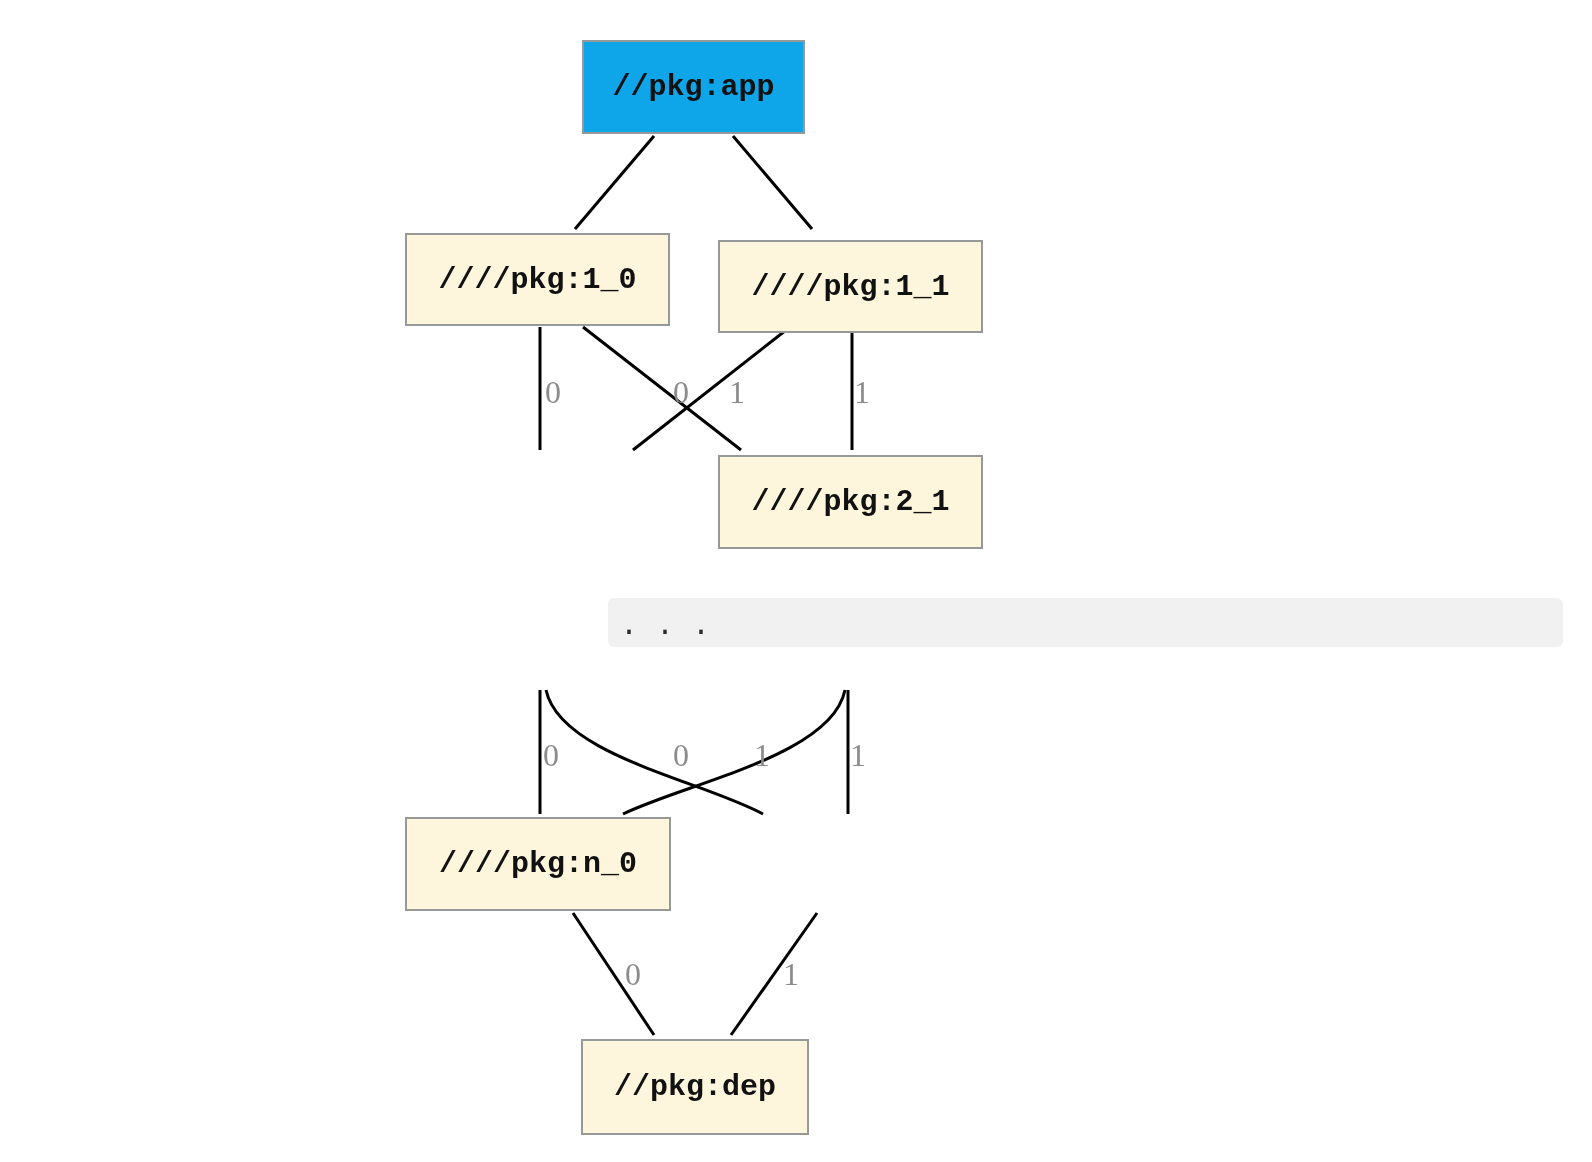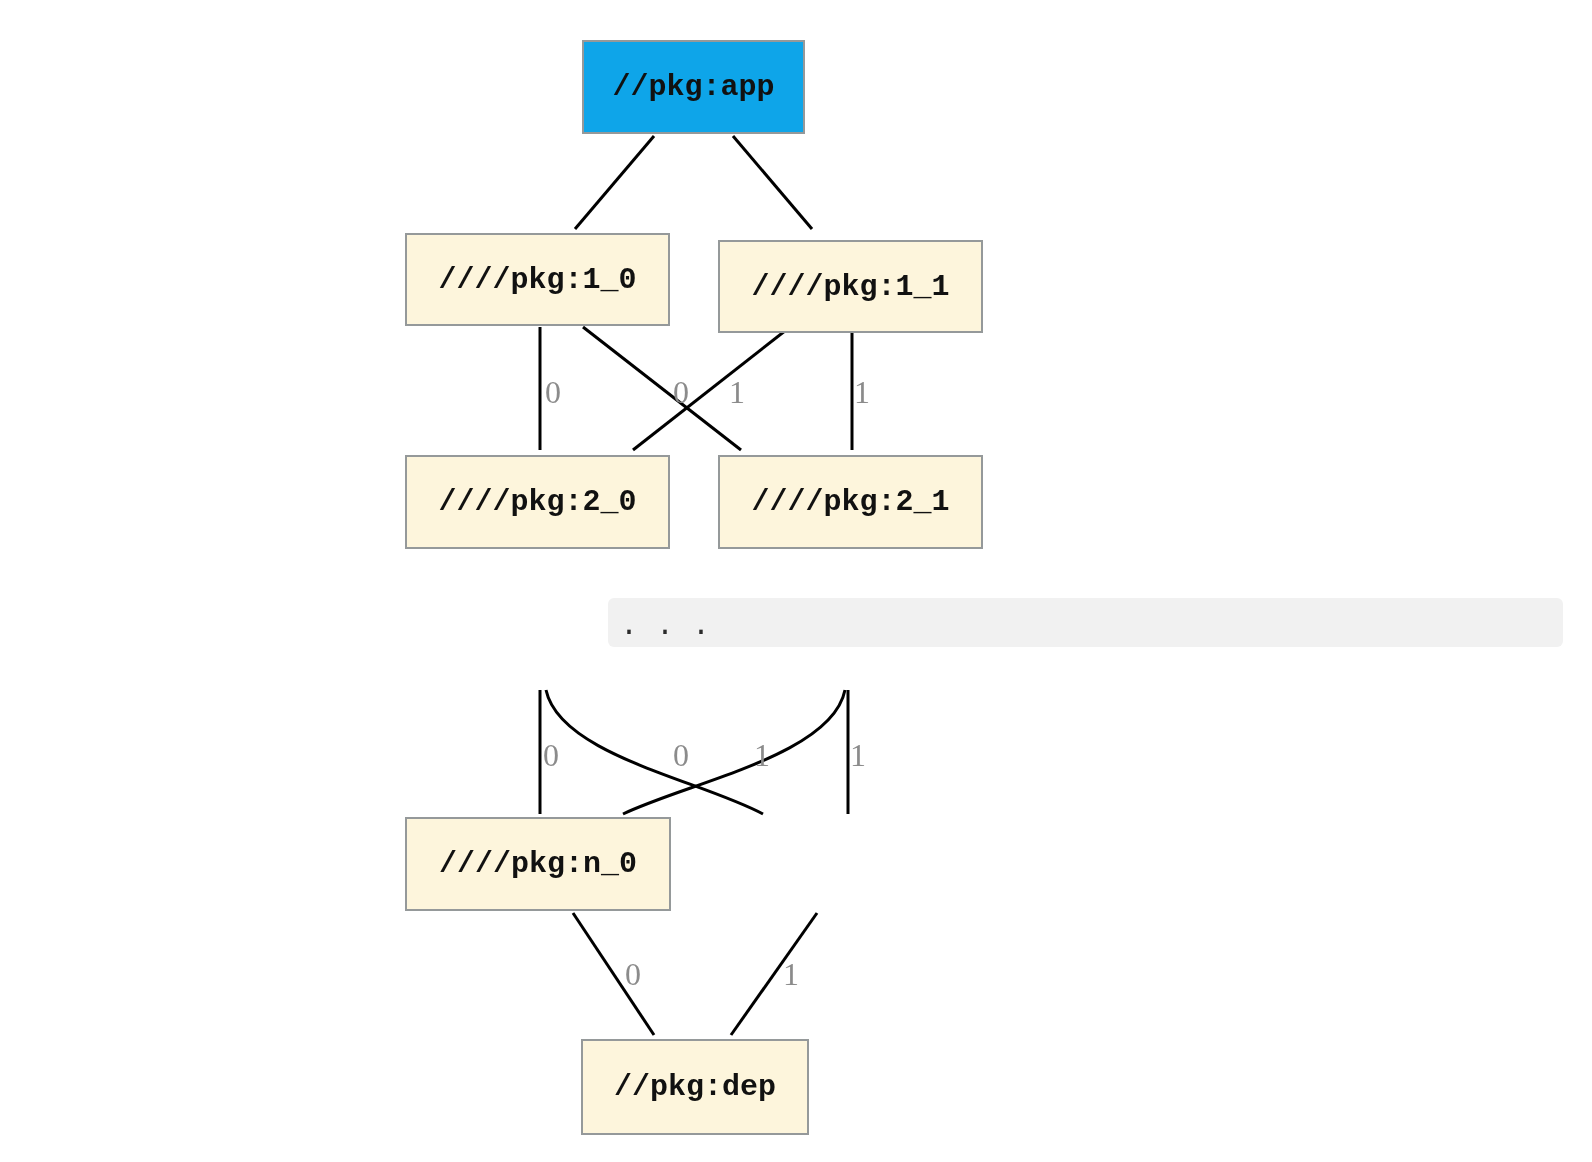--- a/index.html
+++ b/index.html
@@ -39,21 +39,20 @@
       <path d="M546,690 C560,755 700,780 763,814" stroke="#000000" marker-end="url(#arrow)"></path>
       <path d="M845,690 C832,755 690,782 623,814" stroke="#000000" marker-end="url(#arrow)"></path>
       <path d="M848,690 L848,814" stroke="#000000" marker-end="url(#arrow)"></path>
       <path d="M573,913 L654,1035" stroke="#000000" marker-end="url(#arrow)"></path>
       <path d="M817,913 L731,1035" stroke="#000000" marker-end="url(#arrow)"></path>
     </svg>
 
 <div class="node" style="left: 582px; top: 40px; width: 223px; height: 94px; background: #0ea5e9; border-color: rgb(149, 153, 154);">//pkg:app</div>
     <div class="node" style="left: 405px; top: 233px; width: 265px; height: 93px; background: rgb(253, 245, 220); border-color: rgb(149, 153, 154);">////pkg:1_0</div>
     <div class="node" style="left: 718px; top: 233px; width: 265px; height: 93px; background: rgb(253, 245, 220); border-color: rgb(149, 153, 154); margin-top: 7px;">////pkg:1_1</div>
-    <div class="node" style="left: 405px; top: 455px; width: 265px; height: 94px; background: rgb(253, 245, 220); border-color: rgb(149, 153, 154);">////pkg:2_0</div>
     <div class="node" style="left: 718px; top: 455px; width: 265px; height: 94px; background: rgb(253, 245, 220); border-color: rgb(149, 153, 154);">////pkg:2_1</div>
     <div class="node" style="left: 405px; top: 817px; width: 266px; height: 94px; background: rgb(253, 245, 220); border-color: rgb(149, 153, 154); text-align: center;">////pkg:n_0</div>
     <div class="node" style="left: 581px; top: 1039px; width: 228px; height: 96px; background: rgb(253, 245, 220); border-color: rgb(149, 153, 154);">//pkg:dep</div>
     <span class="edge-label" style="left: 553px; top: 392px; color: rgb(139, 139, 139);">0</span>
     <span class="edge-label" style="left: 737px; top: 392px; color: rgb(139, 139, 139);">1</span>
     <span class="edge-label" style="left: 681px; top: 392px; color: rgb(139, 139, 139);">0</span>
     <span class="edge-label" style="left: 862px; top: 392px; color: rgb(139, 139, 139);">1</span>
     <span class="edge-label" style="left: 551px; top: 755px; color: rgb(139, 139, 139);">0</span>
     <span class="edge-label" style="left: 762px; top: 755px; color: rgb(139, 139, 139);">1</span>
     <span class="edge-label" style="left: 681px; top: 755px; color: rgb(139, 139, 139);">0</span>

